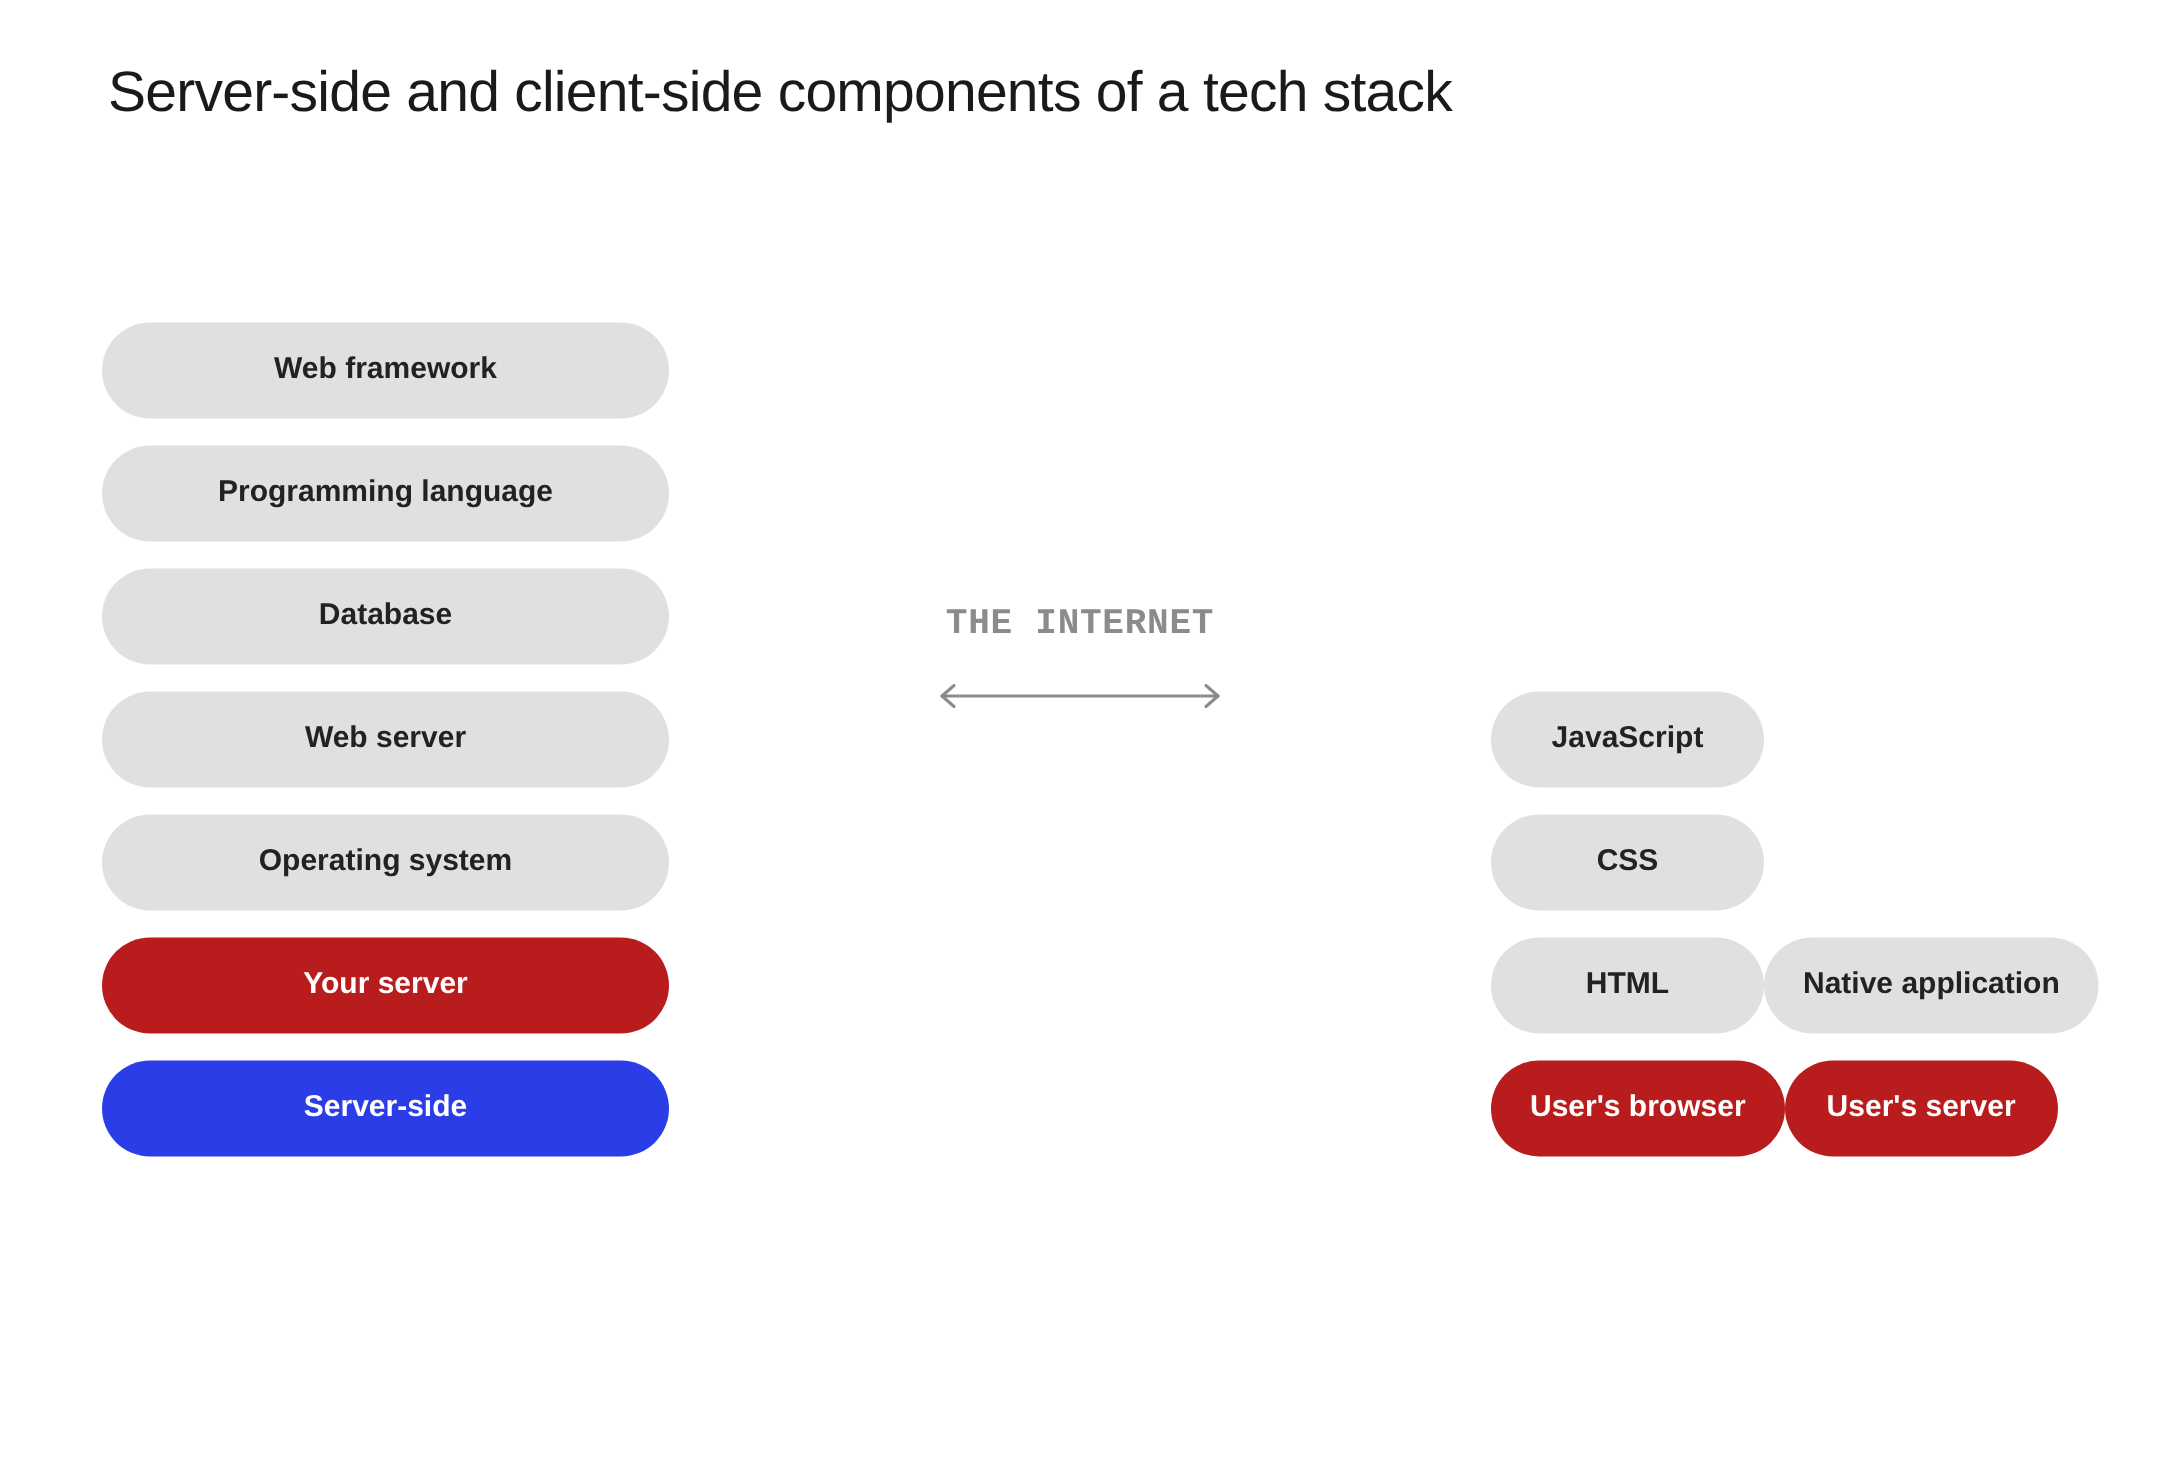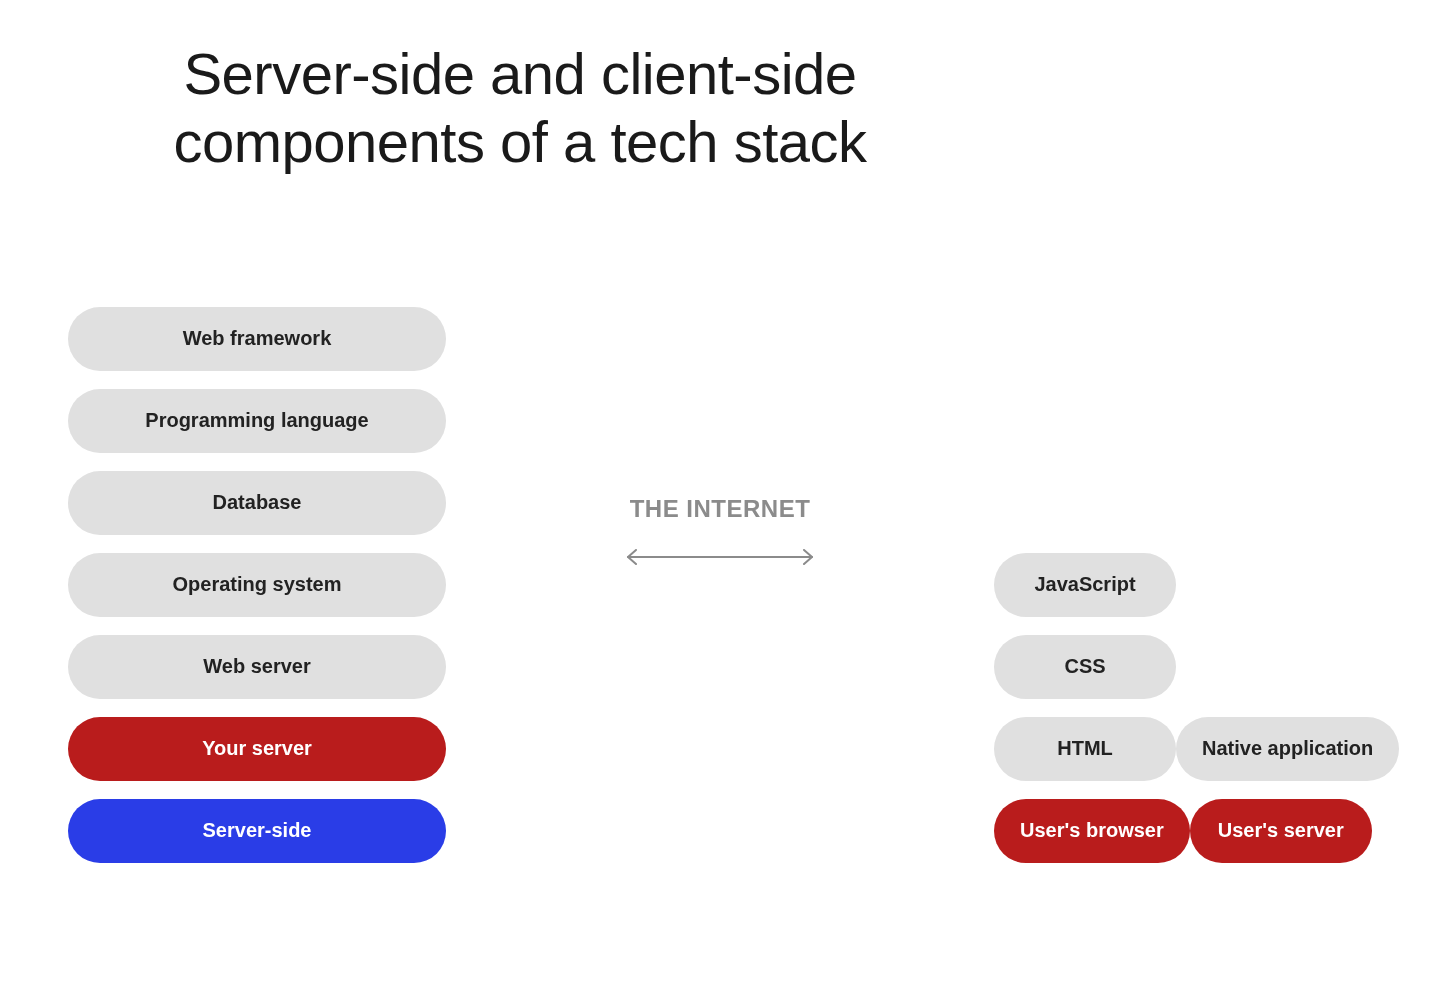--- a/index.html
+++ b/index.html
@@ -8,21 +8,21 @@
       box-sizing: border-box;
     }
     body {
       font-family: -apple-system, BlinkMacSystemFont, 'Segoe UI', Helvetica, Arial, sans-serif;
       background: #ffffff;
       width: 1440px;
       height: 986px;
       padding: 40px 60px;
     }
     .title {
-      font-size: 58px;
+      font-size: 38px;
       font-weight: 500;
       line-height: 1.18;
       letter-spacing: -0.5px;
       color: #1a1a1a;
       margin-bottom: 130px;
       text-align: center;
       max-width: 920px;
     }
     .diagram {
       display: flex;
@@ -89,20 +89,21 @@
       gap: 26px;
       align-self: center;
       padding-bottom: 110px;
       flex: 1;
     }
     .internet-label {
       font-size: 24px;
       font-weight: 600;
       color: #8b8b8b;
       letter-spacing: 0.5px;
+      font-family: Liberation Mono, monospace;
     }
     .arrow-svg {
       width: 200px;
       height: 16px;
     }
     .arrow-svg line, .arrow-svg polyline {
       stroke: #8b8b8b;
       stroke-width: 2;
       fill: none;
       stroke-linecap: round;
@@ -113,22 +114,22 @@
 <body>
 
 <h1 class="title">Server-side and client-side components of a tech stack</h1>
 
 <div class="diagram">
 
   <div class="col server-col">
     <div class="pill pill-gray pill-full">Web framework</div>
     <div class="pill pill-gray pill-full">Programming language</div>
     <div class="pill pill-gray pill-full">Database</div>
+    <div class="pill pill-gray pill-full">Web server</div>
     <div class="pill pill-gray pill-full">Operating system</div>
-    <div class="pill pill-gray pill-full">Web server</div>
     <div class="pill pill-dark pill-full">Your server</div>
     <div class="pill pill-blue pill-full">Server-side</div>
   </div>
 
   <div class="middle">
     <div class="internet-label">THE INTERNET</div>
     <svg class="arrow-svg" viewBox="0 0 200 16">
       <line x1="8" y1="8" x2="192" y2="8"></line>
       <polyline points="16,1 8,8 16,15"></polyline>
       <polyline points="184,1 192,8 184,15"></polyline>

